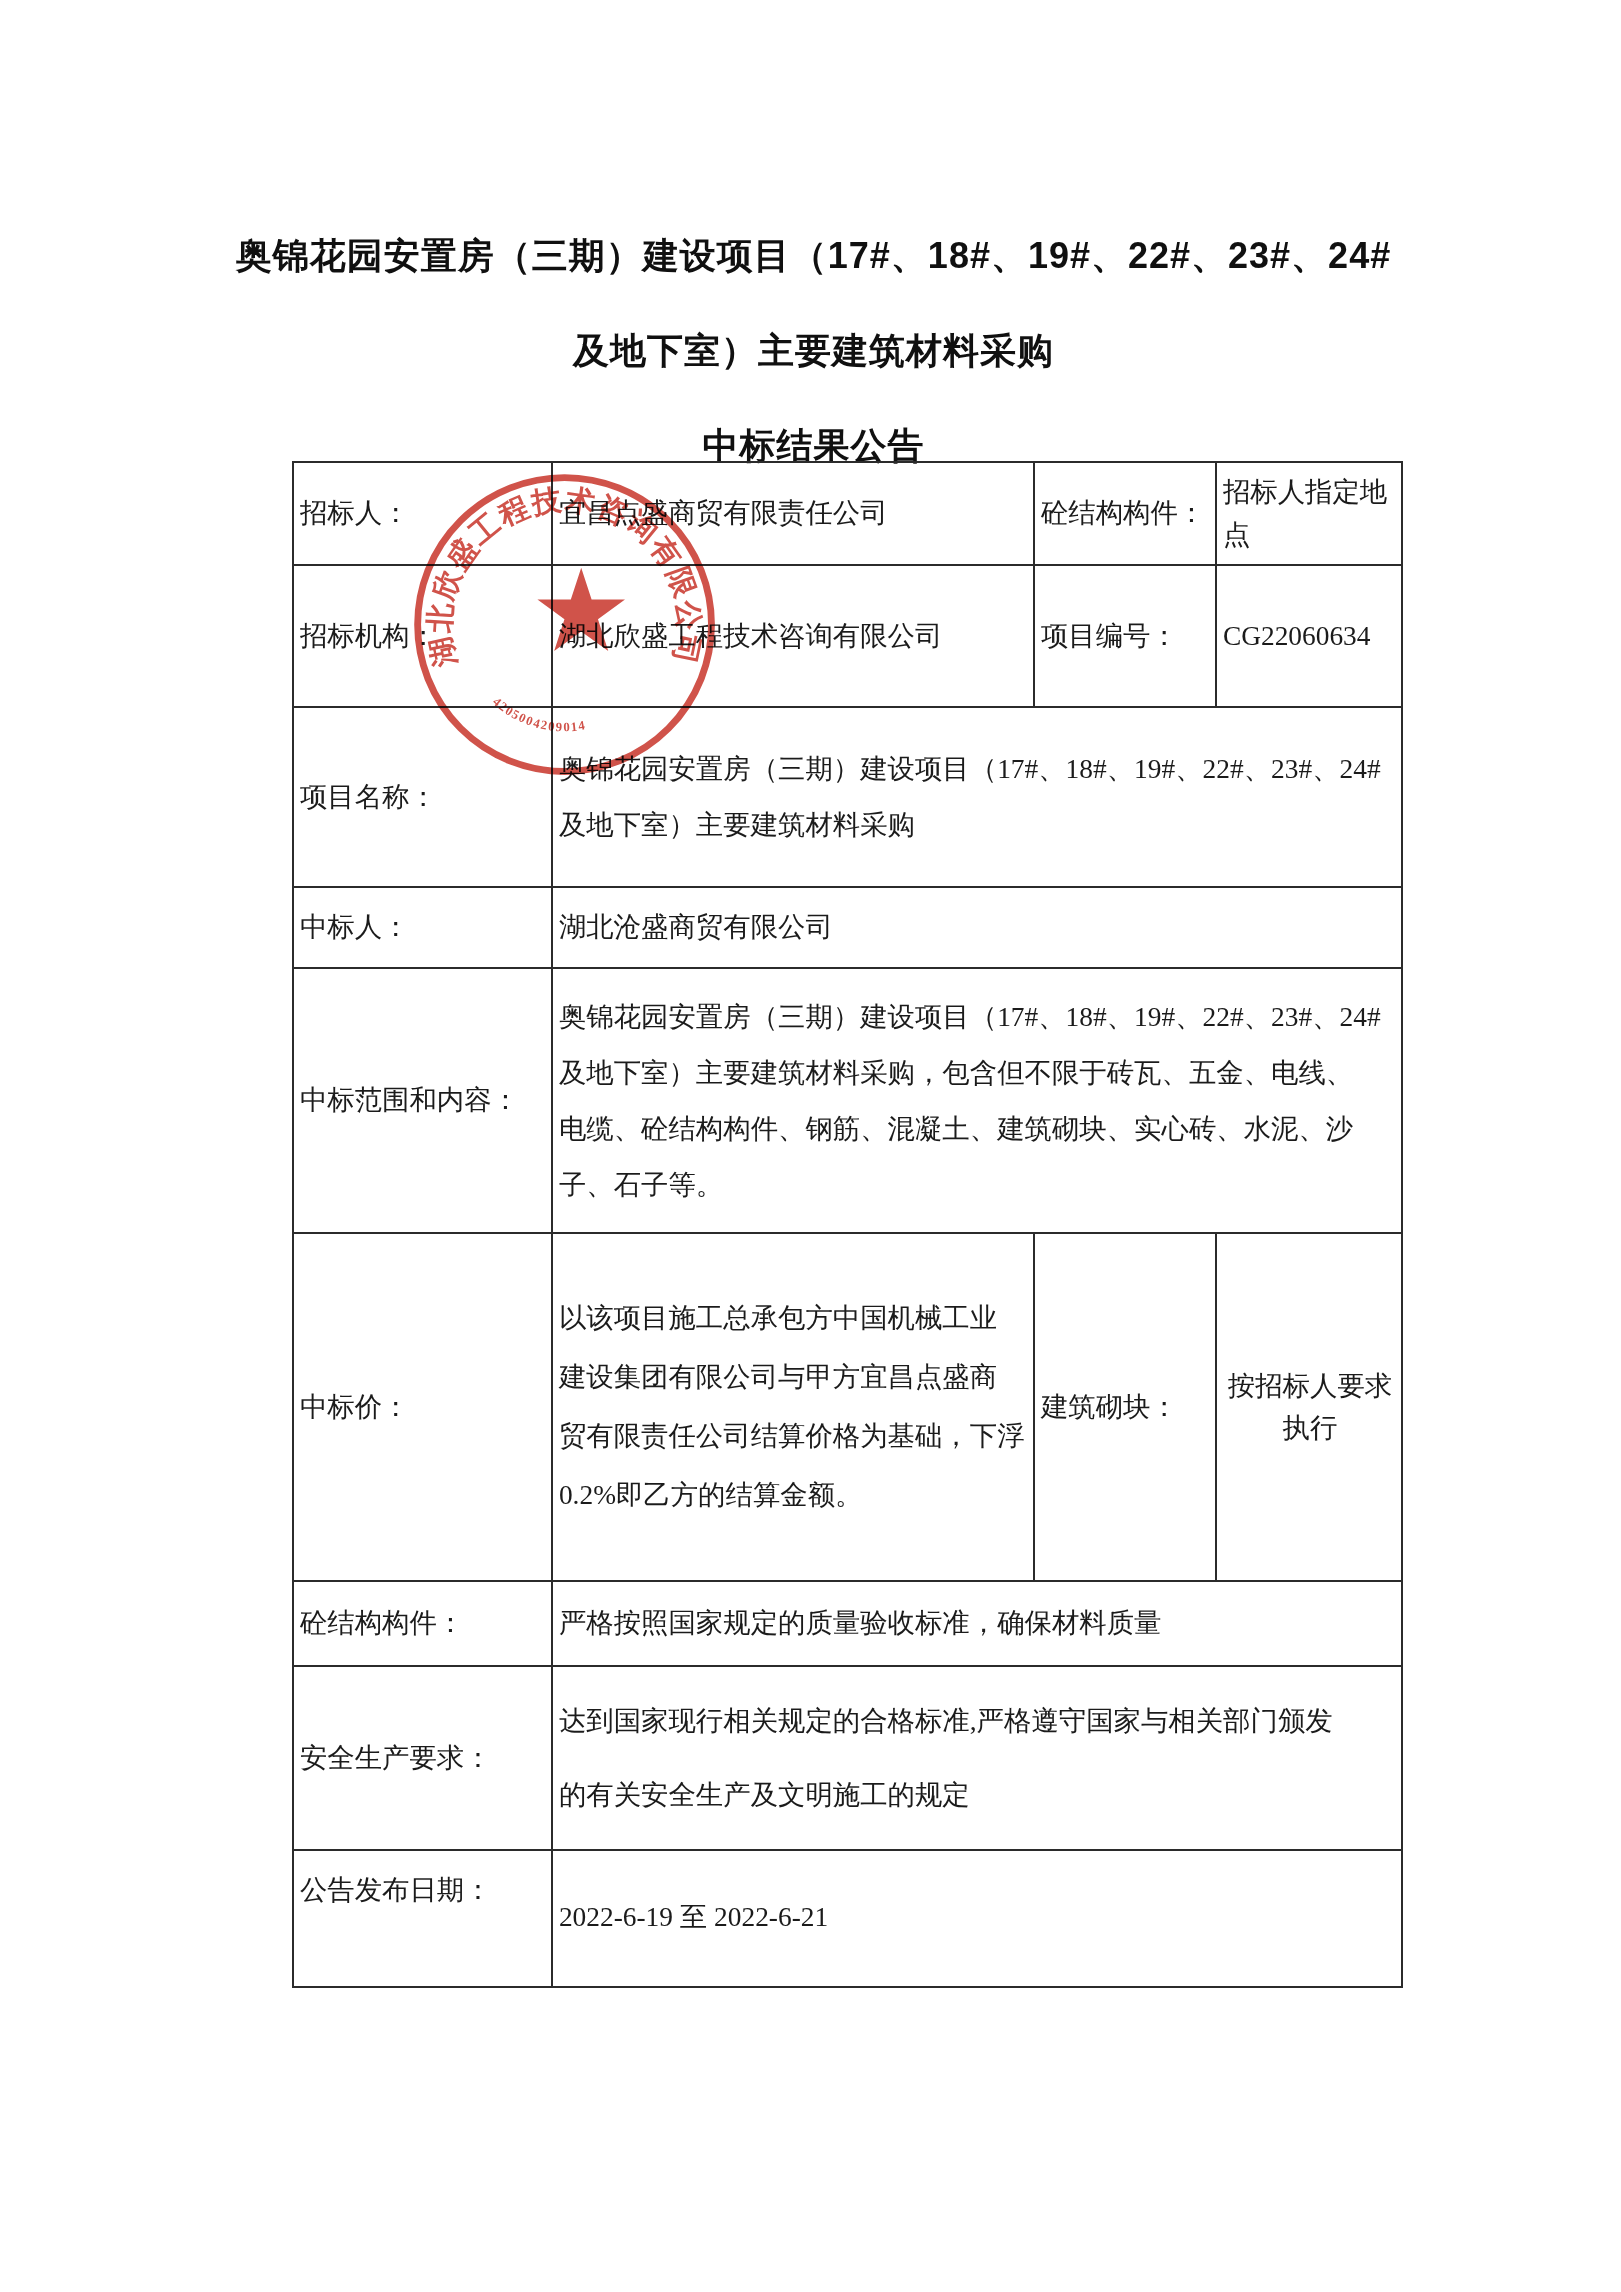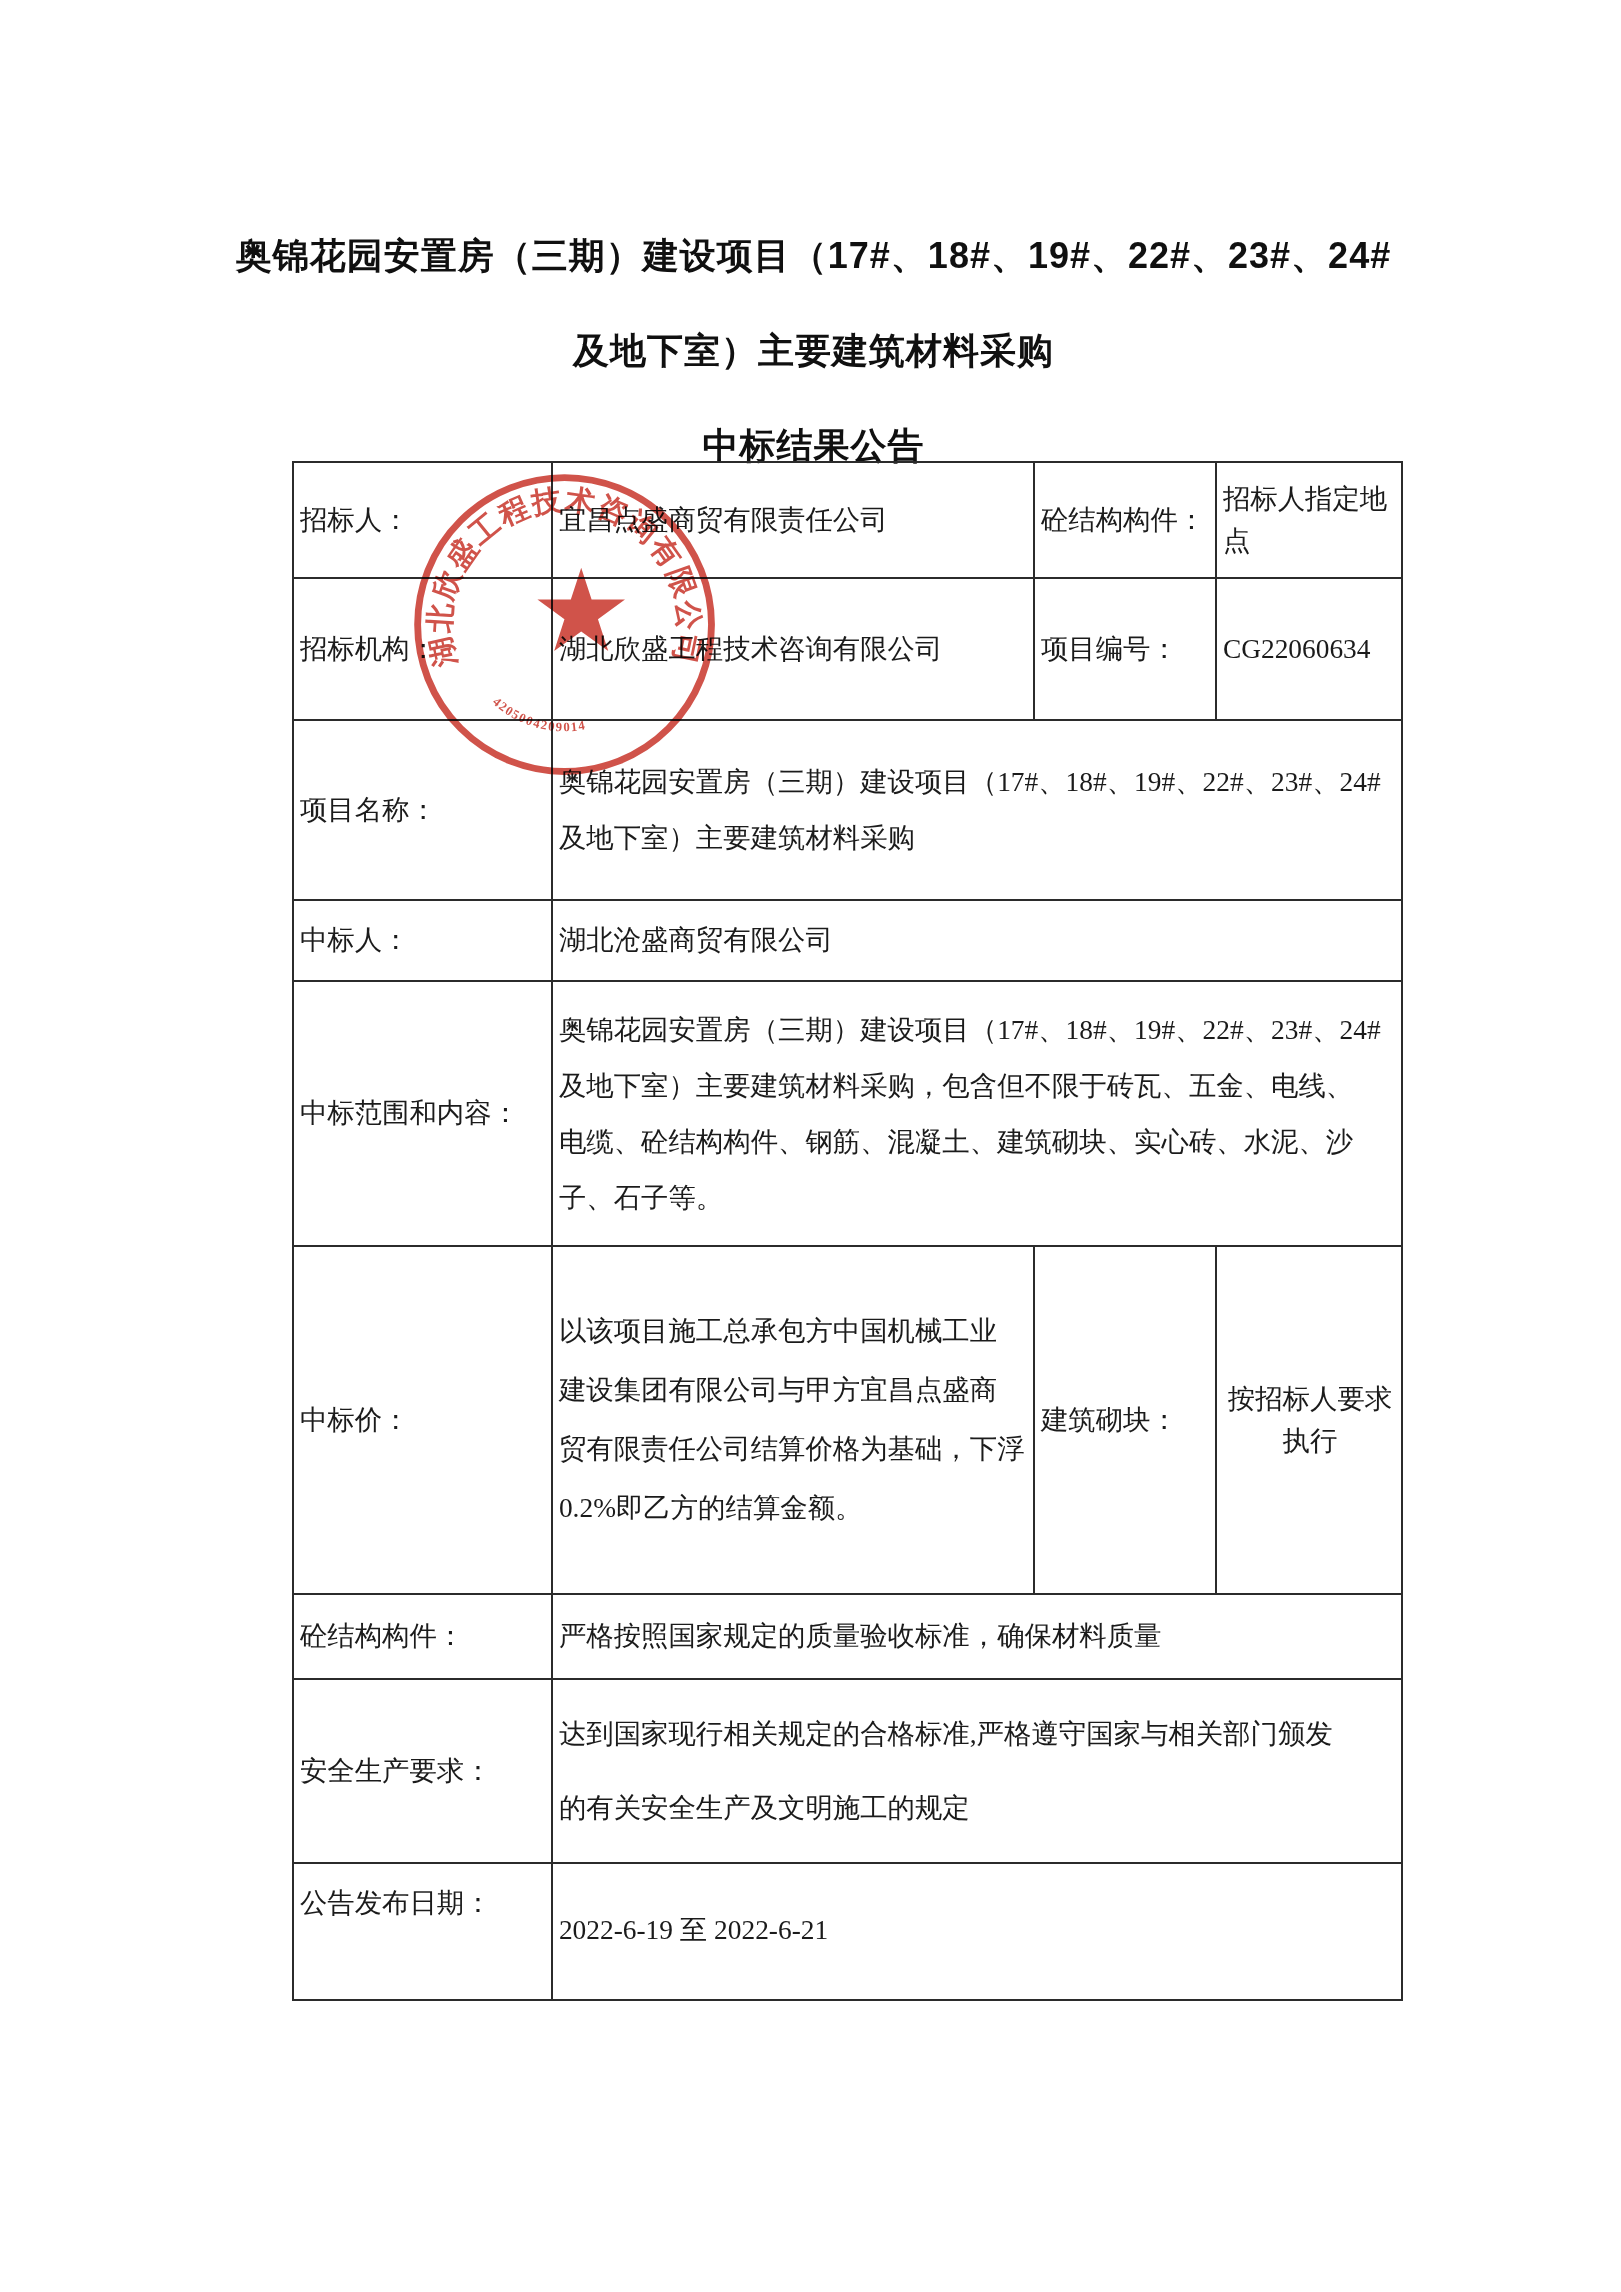--- a/index.html
+++ b/index.html
@@ -70,21 +70,21 @@
 
 <table class="doc">
   <colgroup>
     <col style="width:259px">
       <col style="width:482px">
       <col style="width:182px">
       <col style="width:186px">
   </colgroup>
 
   <tbody>
-      <tr style="height:116px">
+      <tr style="height:103px">
     <td><span>招标人：</span></td>
     <td class="val"><span>宜昌点盛商贸有限责任公司</span></td>
     <td><span>砼结构构件：</span></td>
     <td class="wrapnarrow"><span>招标人指定地点</span></td>
   </tr>
 
   <tr style="height:142px">
     <td><span>招标机构：</span></td>
     <td class="val"><span>湖北欣盛工程技术咨询有限公司</span></td>
     <td><span>项目编号：</span></td>

